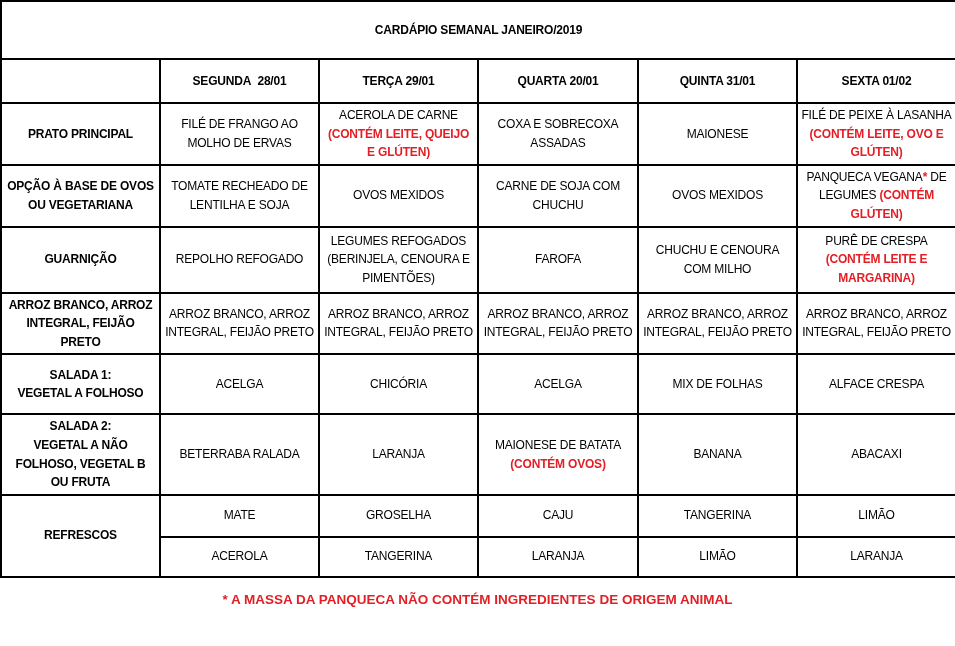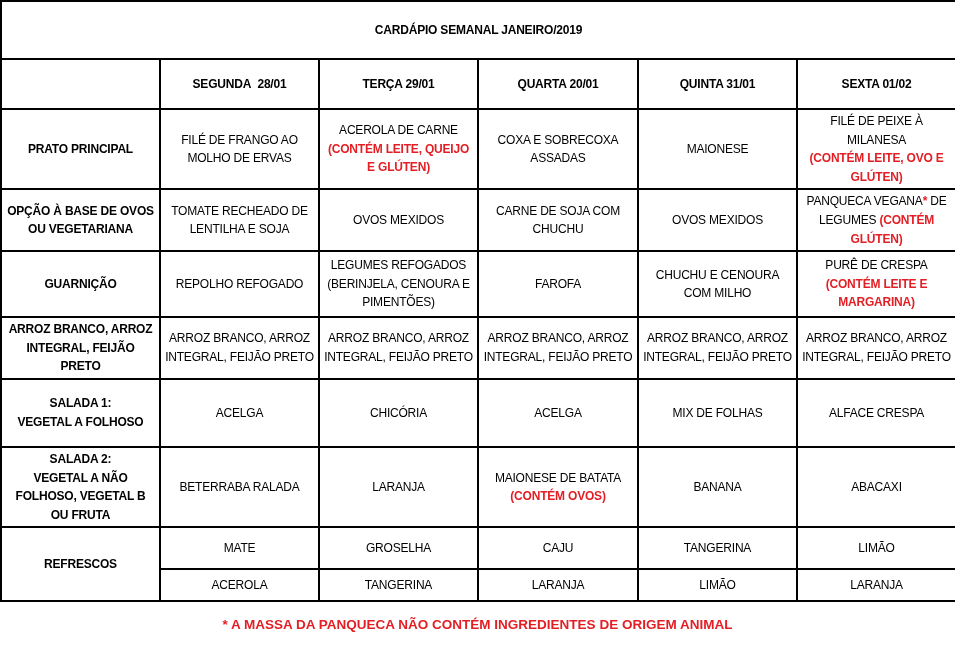--- a/index.html
+++ b/index.html
@@ -41,29 +41,29 @@
   }
   td.day-cell, td.corner-cell, td.row-label {
     font-weight: bold;
     font-size: 13px;
     letter-spacing: -0.2px;
   }
   td.row-label {
     white-space: pre-line;
   }
   tr.r-title  { height: 58px; }
-  tr.r-days   { height: 50px; }
+  tr.r-days   { height: 44px; }
   tr.row-0    { height: 59px; }
   tr.row-1    { height: 60px; margin-top: 12px; }
   tr.row-2    { height: 66px; }
   tr.row-3    { height: 56px; }
-  tr.row-4    { height: 68px; }
+  tr.row-4    { height: 60px; }
   tr.row-5    { height: 60px; }
   tr.row-ref-1{ height: 42px; }
-  tr.row-ref-2{ height: 32px; }
+  tr.row-ref-2{ height: 40px; }
   .red {
     color: #e31e24;
     font-weight: bold;
   }
   .seg-block {
     display: block;
   }
   .footnote {
     width: 955px;
     height: 44px;
@@ -101,21 +101,21 @@
           <td class="day-cell">SEXTA 01/02</td>
         </tr>
     </tbody>
     <tbody id="grid-body">
         <tr class="row-0">
           <td class="row-label">PRATO PRINCIPAL</td>
           <td class="menu-cell"><span class="plain">FILÉ DE FRANGO AO MOLHO DE ERVAS</span></td>
           <td class="menu-cell"><span class="plain">ACEROLA DE CARNE </span><span class="red seg-block">(CONTÉM LEITE, QUEIJO E GLÚTEN)</span></td>
           <td class="menu-cell"><span class="plain">COXA E SOBRECOXA ASSADAS</span></td>
           <td class="menu-cell"><span class="plain">MAIONESE</span></td>
-          <td class="menu-cell"><span class="plain">FILÉ DE PEIXE À MILANESA </span><span class="red seg-block">(CONTÉM LEITE, OVO E GLÚTEN)</span></td>
+          <td class="menu-cell"><span class="plain">FILÉ DE PEIXE À LASANHA </span><span class="red seg-block">(CONTÉM LEITE, OVO E GLÚTEN)</span></td>
         </tr>
         <tr class="row-1">
           <td class="row-label">OPÇÃO À BASE DE OVOS
 OU VEGETARIANA</td>
           <td class="menu-cell"><span class="plain">TOMATE RECHEADO DE LENTILHA E SOJA</span></td>
           <td class="menu-cell"><span class="plain">OVOS MEXIDOS</span></td>
           <td class="menu-cell"><span class="plain">CARNE DE SOJA COM CHUCHU</span></td>
           <td class="menu-cell"><span class="plain">OVOS MEXIDOS</span></td>
           <td class="menu-cell"><span class="plain">PANQUECA VEGANA</span><span class="red">*</span><span class="plain"> DE LEGUMES </span><span class="red">(CONTÉM GLÚTEN)</span></td>
         </tr>

